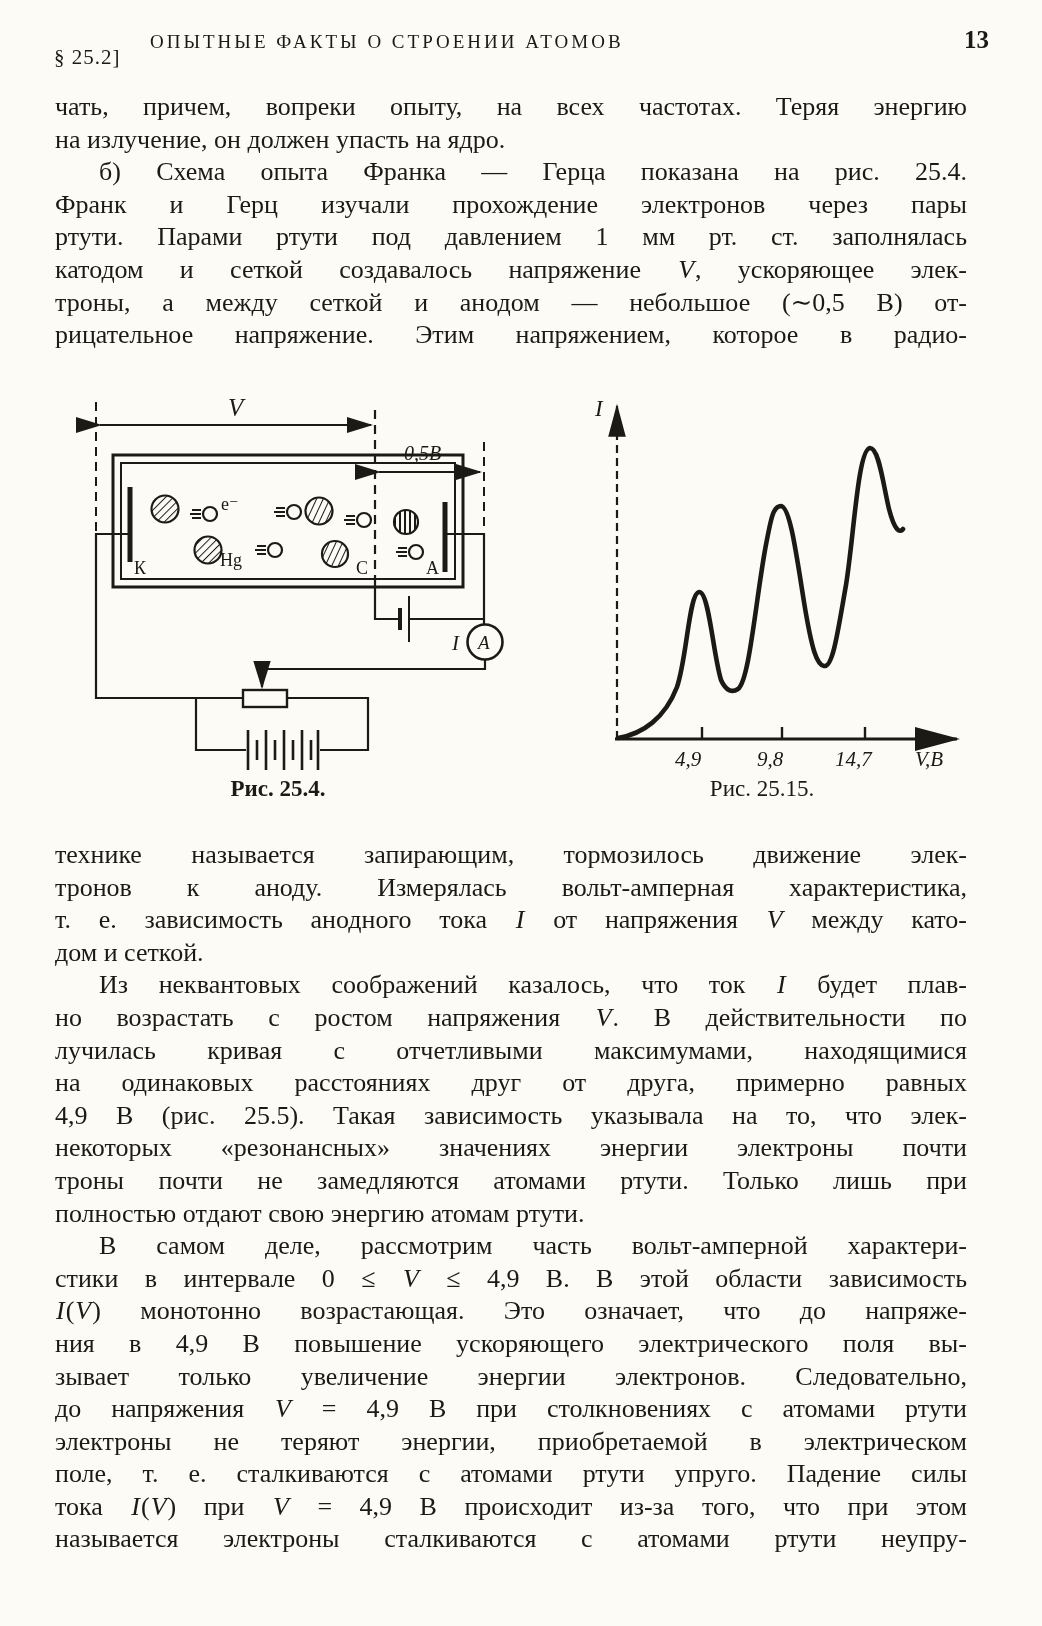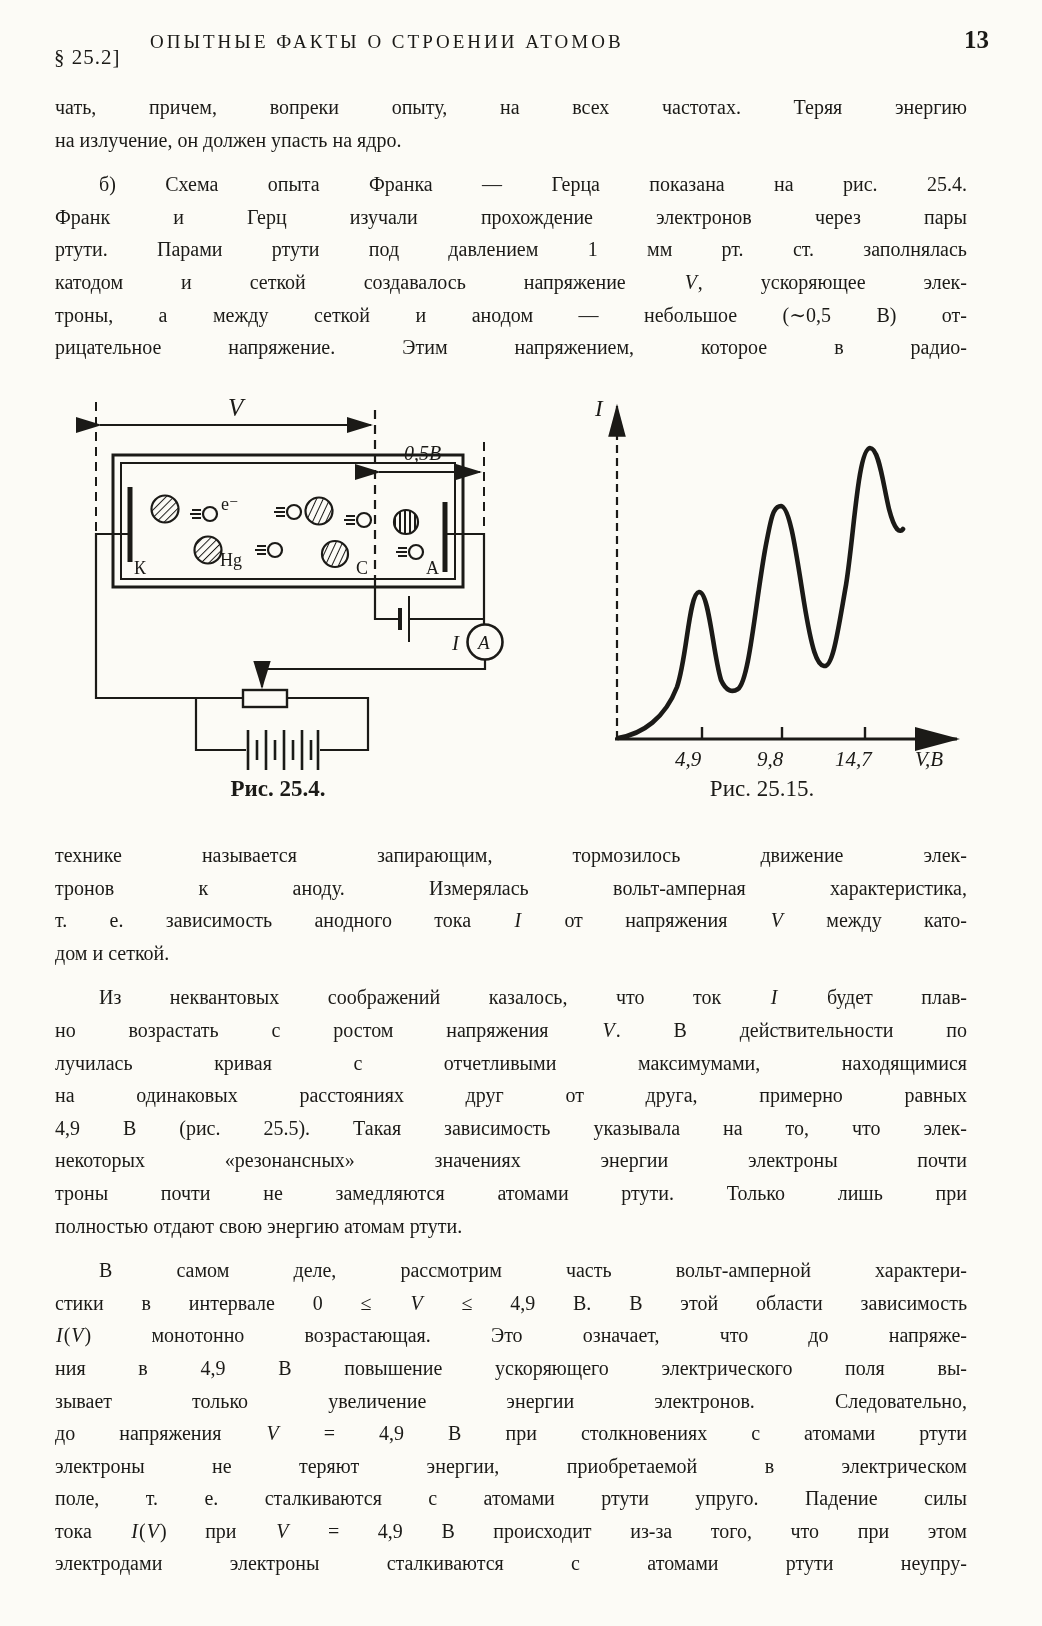--- a/index.html
+++ b/index.html
@@ -5,24 +5,24 @@
   html,body{margin:0;padding:0;background:#e8e6e0;}
   .page{position:relative;width:1042px;height:1626px;background:#fcfbf6;color:#1b1a17;
         font-family:"Liberation Serif","DejaVu Serif",serif;overflow:hidden;}
   .hdr-sec{position:absolute;left:54px;top:30px;font-size:21px;letter-spacing:1px;margin-top:15px;}
   .hdr-title{position:absolute;left:150px;right:150px;top:31px;text-align:left;
              font-size:19px;font-weight:normal;letter-spacing:3px;}
   .hdr-num{position:absolute;right:53px;top:26px;font-size:25px;font-weight:bold;}
   .tblock{position:absolute;left:55px;width:912px;}
   #block-top{top:91px;}
   #block-bottom{top:839px;}
-  .line{font-size:20px;line-height:32.6px;height:32.6px;overflow:hidden;
+  .line{font-size:26px;line-height:32.6px;height:32.6px;overflow:hidden;
         text-align:justify;text-align-last:justify;}
   .line.noj{text-align-last:auto;}
-  .line.indent{text-indent:44px;margin-top:12px;}
+  .line.indent{text-indent:44px;}
   .line i{font-style:italic;padding:0 1px;}
   .fig-svg{position:absolute;}
   #fig1-svg{left:68px;top:392px;}
   #fig2-svg{left:585px;top:392px;}
   .caption{position:absolute;top:776px;width:240px;text-align:center;font-size:23px;}
   #cap1{left:158px;font-weight:bold;}
   #cap2{left:642px;}
   svg text{font-family:"Liberation Serif","DejaVu Serif",serif;fill:#1b1a17;}
   .it{font-style:italic;}
 </style>
@@ -186,16 +186,16 @@
       <div class="line noj">полностью отдают свою энергию атомам ртути.</div>
       <div class="line indent">В самом деле, рассмотрим часть вольт-амперной характери-</div>
       <div class="line">стики в интервале 0 ≤ <i>V</i> ≤ 4,9 В. В этой области зависимость</div>
       <div class="line"><i>I</i>(<i>V</i>) монотонно возрастающая. Это означает, что до напряже-</div>
       <div class="line">ния в 4,9 В повышение ускоряющего электрического поля вы-</div>
       <div class="line">зывает только увеличение энергии электронов. Следовательно,</div>
       <div class="line">до напряжения <i>V</i> = 4,9 В при столкновениях с атомами ртути</div>
       <div class="line">электроны не теряют энергии, приобретаемой в электрическом</div>
       <div class="line">поле, т. е. сталкиваются с атомами ртути упруго. Падение силы</div>
       <div class="line">тока <i>I</i>(<i>V</i>) при <i>V</i> = 4,9 В происходит из-за того, что при этом</div>
-      <div class="line">электродами электроны сталкиваются с атомами ртути неупру-</div>
+      <div class="line">называется электроны сталкиваются с атомами ртути неупру-</div>
     </div>
 
 </div>
 
 </body></html>

